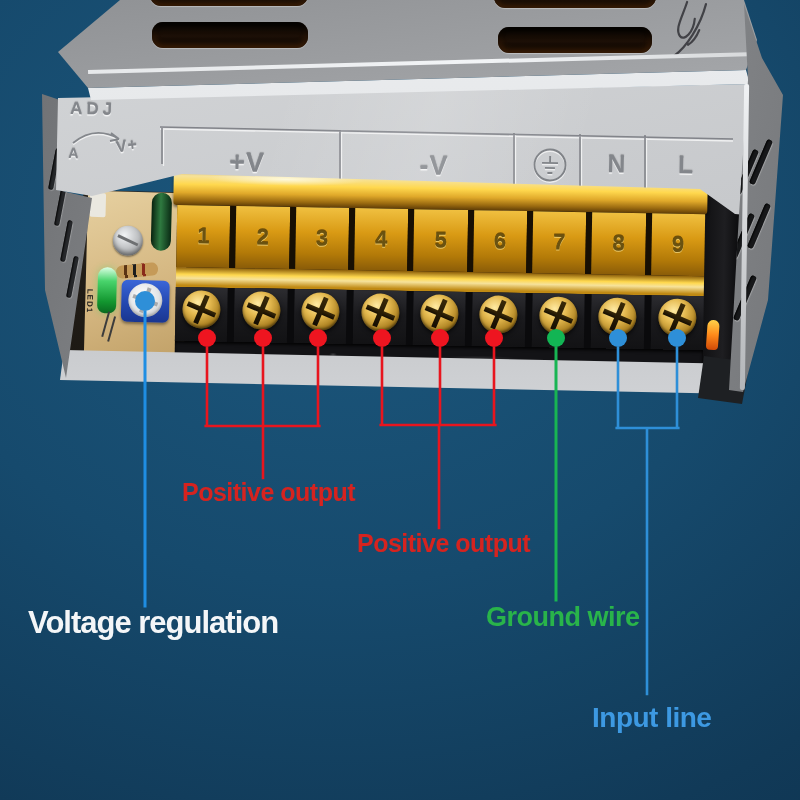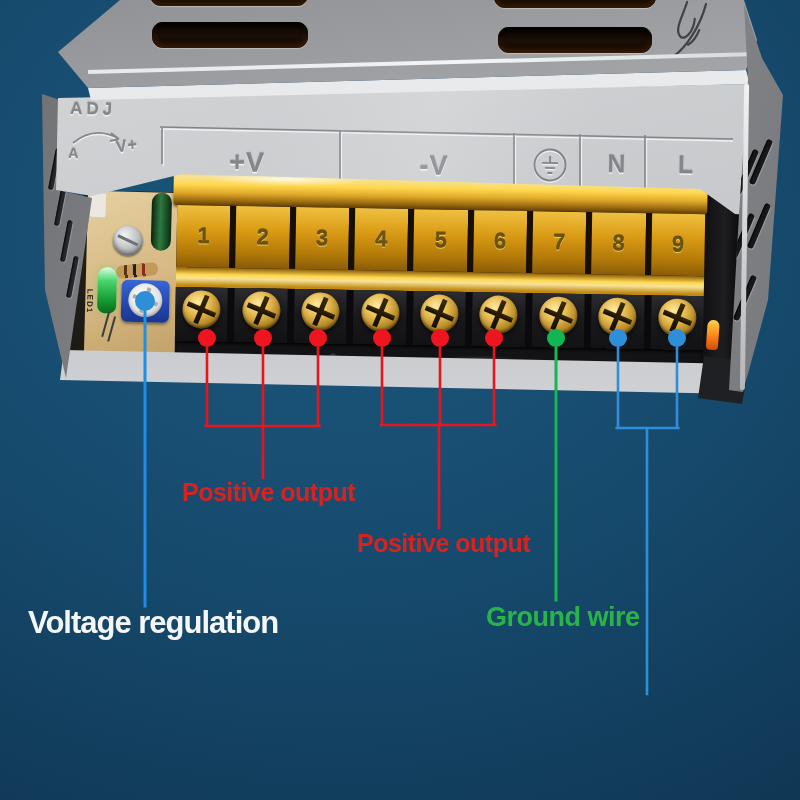--- a/index.html
+++ b/index.html
@@ -292,14 +292,15 @@
       <circle cx="556" cy="338" r="9" fill="#12b554"></circle>
       <circle cx="618" cy="338" r="9" fill="#2e8fd8"></circle>
       <circle cx="677" cy="338" r="9" fill="#2e8fd8"></circle>
     </g>
   </svg>
 
   <div class="callout" style="left:182px;top:480px;font-size:25px;color:#d6231f;">Positive output</div>
   <div class="callout" style="left:357px;top:531px;font-size:25px;color:#d6231f;">Positive output</div>
   <div class="callout" style="left:28px;top:607px;font-size:31px;letter-spacing:-1px;color:#f4f6f8;">Voltage regulation</div>
   <div class="callout" style="left:486px;top:604px;font-size:27px;color:#29b44a;">Ground wire</div>
+  <div class="callout" style="left:592px;top:704px;font-size:28px;color:#3d99e2;">Input line</div>
 
 </div>
 
 </body></html>

